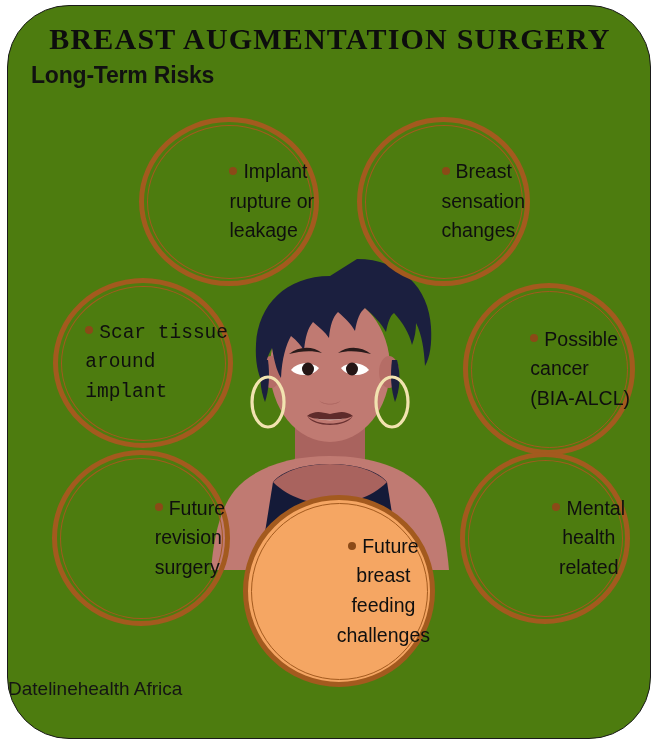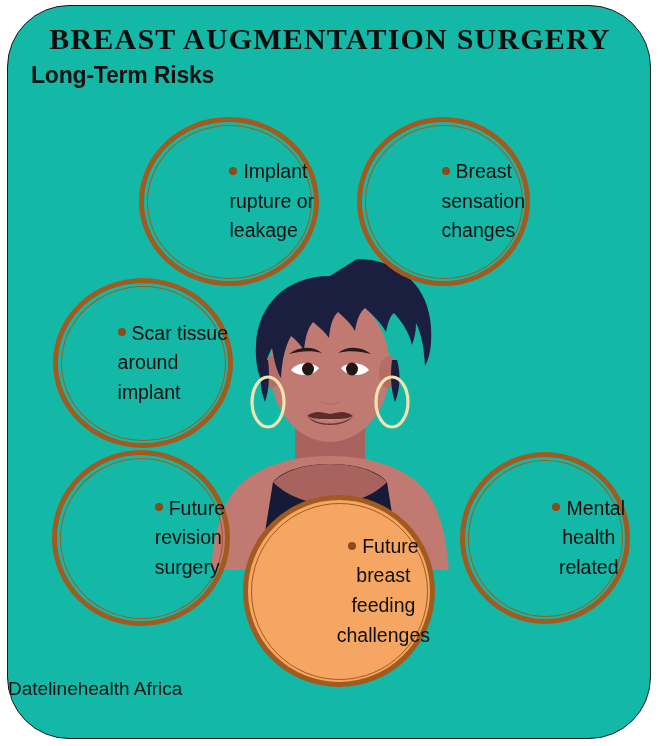--- a/index.html
+++ b/index.html
@@ -4,21 +4,21 @@
 <style>
   html,body{margin:0;padding:0;background:#ffffff;}
   body{width:660px;height:746px;overflow:hidden;
        font-family:"Liberation Sans", sans-serif;}
 
   #stage{position:relative;width:660px;height:746px;}
 
   
   .panel{
     position:absolute;left:7px;top:5px;width:644px;height:734px;
-    background:#14b8a6;
+    background:#4d7c0f;
     border:1.6px solid #1a1a1a;
     border-radius:62px;
     box-sizing:border-box;
     overflow:hidden;
   }
 
   
   .title-main{
     position:absolute;left:0;top:16px;width:644px;text-align:center;
     font-family:"Liberation Serif", serif;
@@ -60,21 +60,21 @@
   }
   .bullet{
     display:inline-block;width:8px;height:8px;border-radius:50%;
     background:#8B4A17;vertical-align:middle;
     margin-right:6px;position:relative;top:-2px;
   }
 
   
   #c-rupture   {left:131px;top:111px;width:180px;height:169px;}
   #c-sensation {left:349px;top:111px;width:173px;height:169px;}
-  #c-scar      {left:45px;top:272px;width:180px;height:170px;}
+  #c-scar      {left:45px;top:272px;width:180px;height:170px;font-family:Liberation Mono, monospace;}
   #c-cancer    {left:455px;top:277px;width:172px;height:172px;}
   #c-revision  {left:44px;top:444px;width:178px;height:176px;}
   #c-mental    {left:452px;top:446px;width:170px;height:172px;}
   #c-feeding   {left:235px;top:489px;width:192px;height:192px;}
 
   #c-rupture   .txt{padding-left:6px;}
   #c-sensation .txt{padding-left:8px;}
   #c-scar      .txt{padding-left:4px;}
   #c-cancer    .txt{padding-left:6px;}
   #c-revision  .txt{padding-left:8px;}
@@ -146,20 +146,25 @@
 sensation
 changes</span></div>
     </div>
 
     <div class="circle" id="c-scar">
       <div class="txt"><span class="bullet"></span><span>Scar tissue
 around
 implant</span></div>
     </div>
 
+    <div class="circle" id="c-cancer">
+      <div class="txt"><span class="bullet"></span><span>Possible
+cancer
+(BIA-ALCL)</span></div>
+    </div>
 
     <div class="circle" id="c-revision">
       <div class="txt"><span class="bullet"></span><span>Future
 revision
 surgery</span></div>
     </div>
 
     <div class="circle" id="c-mental">
       <div class="txt"><span class="bullet"></span><span>Mental
 health

